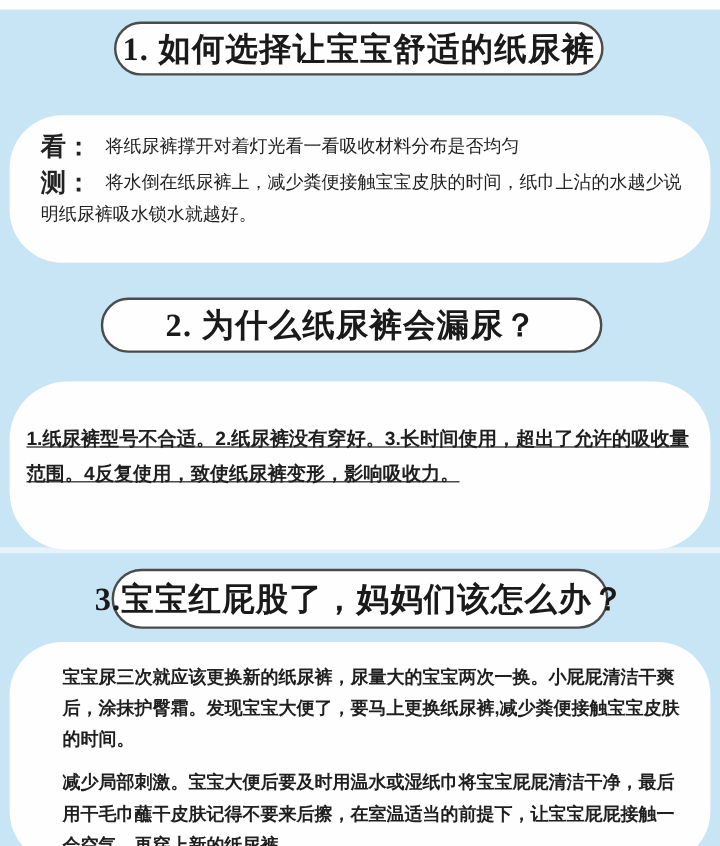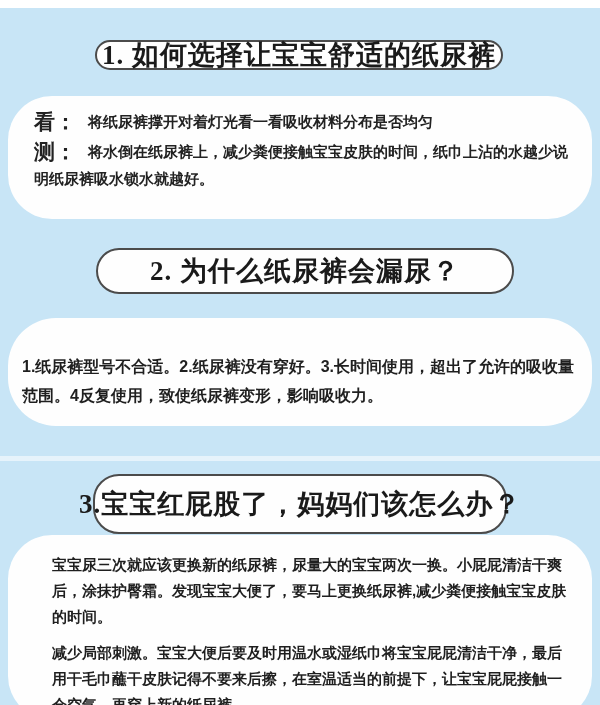--- a/index.html
+++ b/index.html
@@ -28,54 +28,55 @@
     border-radius: 26px;
     display: flex; align-items: center; justify-content: center;
     font-family: "Liberation Serif", serif;
     font-weight: 700;
     font-size: 27px;
     letter-spacing: 1px;
     color: #1a1a1a;
     box-sizing: border-box;
     white-space: nowrap;
   }
-  #pill-1 { left: 95px;  top: 40px;  width: 408px; height: 30px; }
-  #pill-2 { left: 96px;  top: 248px; width: 418px; height: 46px; }
-  #pill-3 { left: 93px;  top: 474px; width: 414px; height: 60px; }
+  #pill-1 { left: 95px;  top: 18px;  width: 408px; height: 45px; }
+  #pill-2 { left: 84px;  top: 248px; width: 418px; height: 46px; }
+  #pill-3 { left: 93px;  top: 474px; width: 414px; height: 50px; }
   .panel {
     position: absolute;
     background: #fefefe;
     box-sizing: border-box;
   }
   #panel-1 {
     left: 8px; top: 96px; width: 584px; height: 123px;
     border-radius: 44px;
     padding: 12px 24px 0 26px;
   }
   #panel-2 {
-    left: 8px; top: 318px; width: 584px; height: 108px;
+    left: 8px; top: 318px; width: 584px; height: 140px;
     border-radius: 48px;
     padding: 34px 12px 0 14px;
+    text-decoration: underline;
   }
   #panel-3 {
     left: 8px; top: 535px; width: 584px; height: 185px;
     border-radius: 44px;
     padding: 17px 24px 0 44px;
   }
   .inst-row { margin: 0 0 2px 0; }
   .inst-label {
     font-family: "Liberation Serif", serif;
     font-weight: 700;
     font-size: 21px;
     margin-right: 12px;
     vertical-align: -2px;
     color: #222222;
   }
   .inst-text {
-    font-weight: 700;
+    font-weight: 400;
     font-size: 15px;
     line-height: 26px;
     color: #222222;
   }
   .body-text {
     margin: 0;
     font-weight: 700;
     font-size: 16px;
     line-height: 29px;
     color: #1f1f1f;

